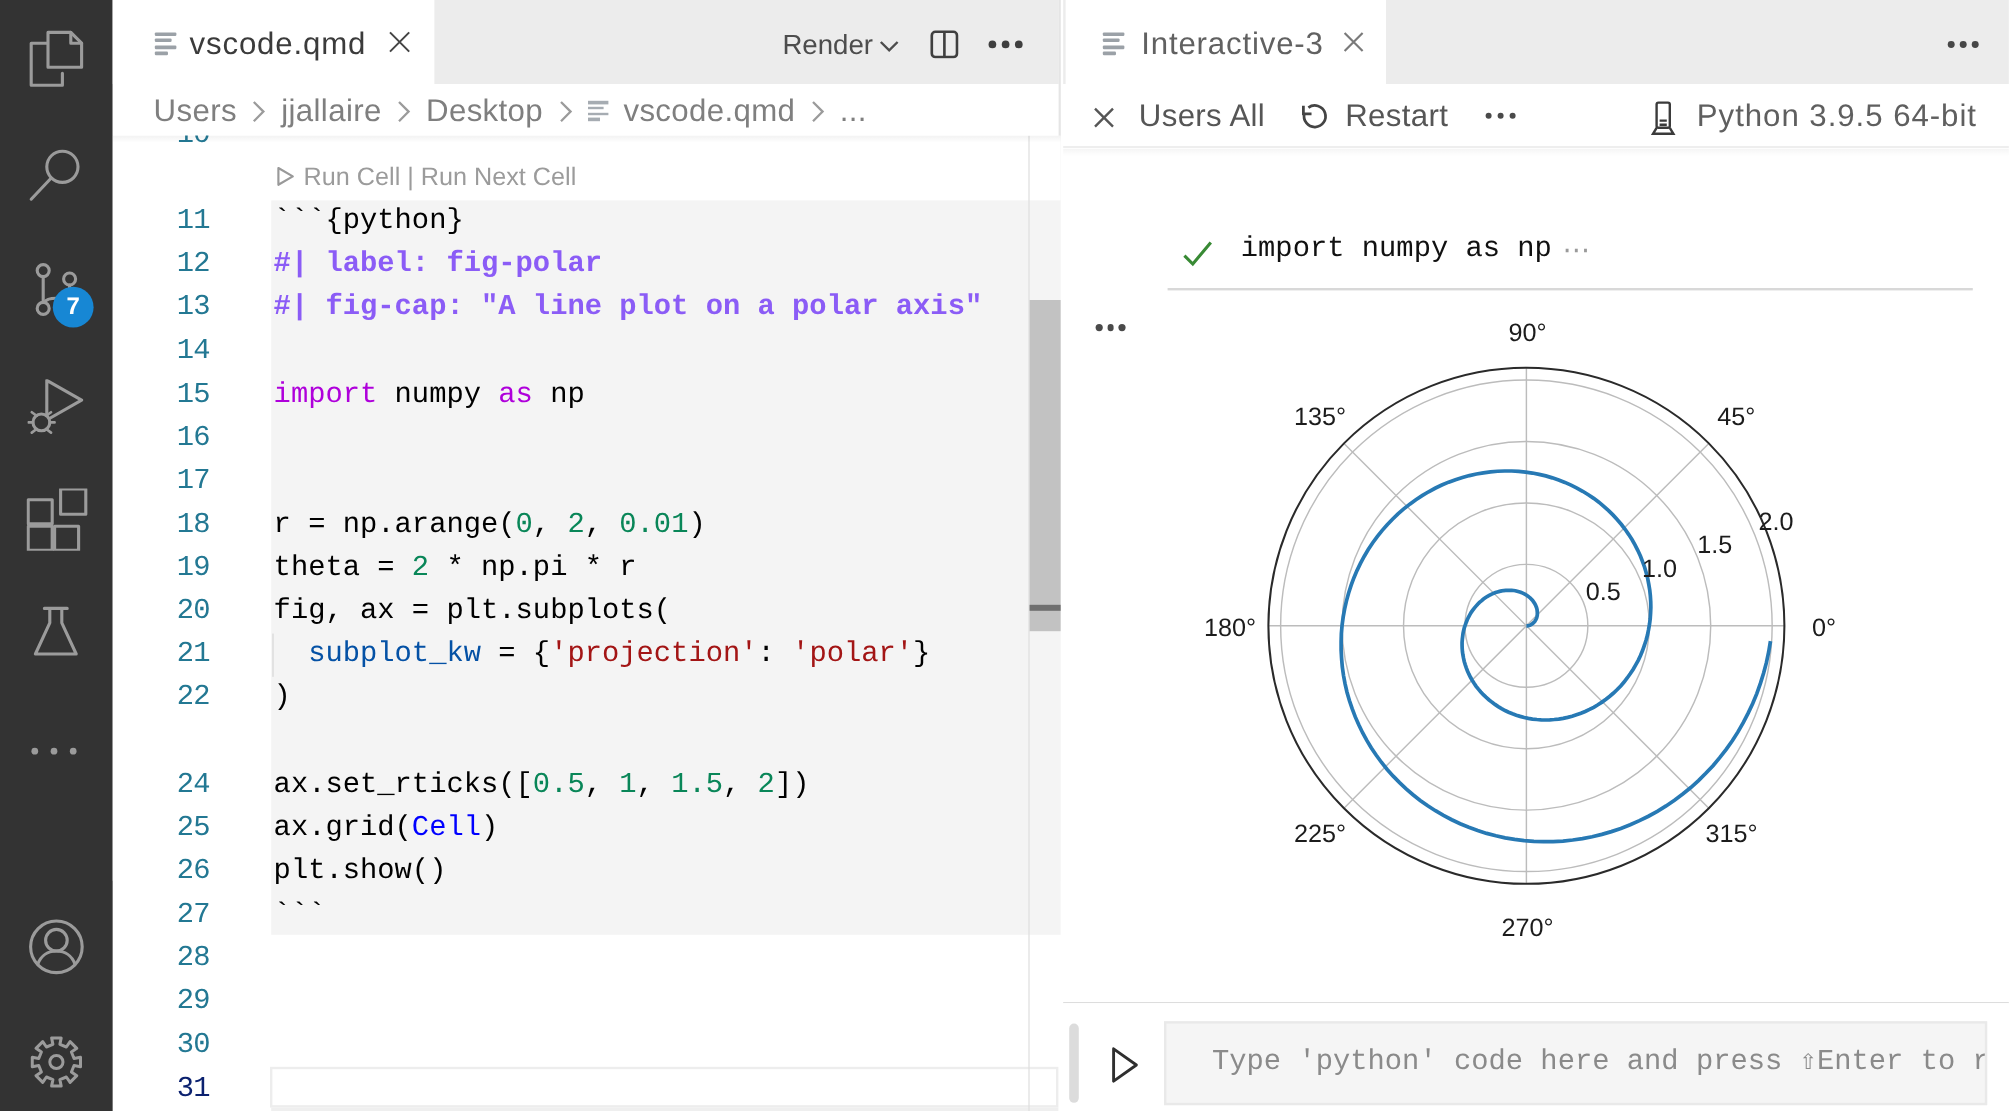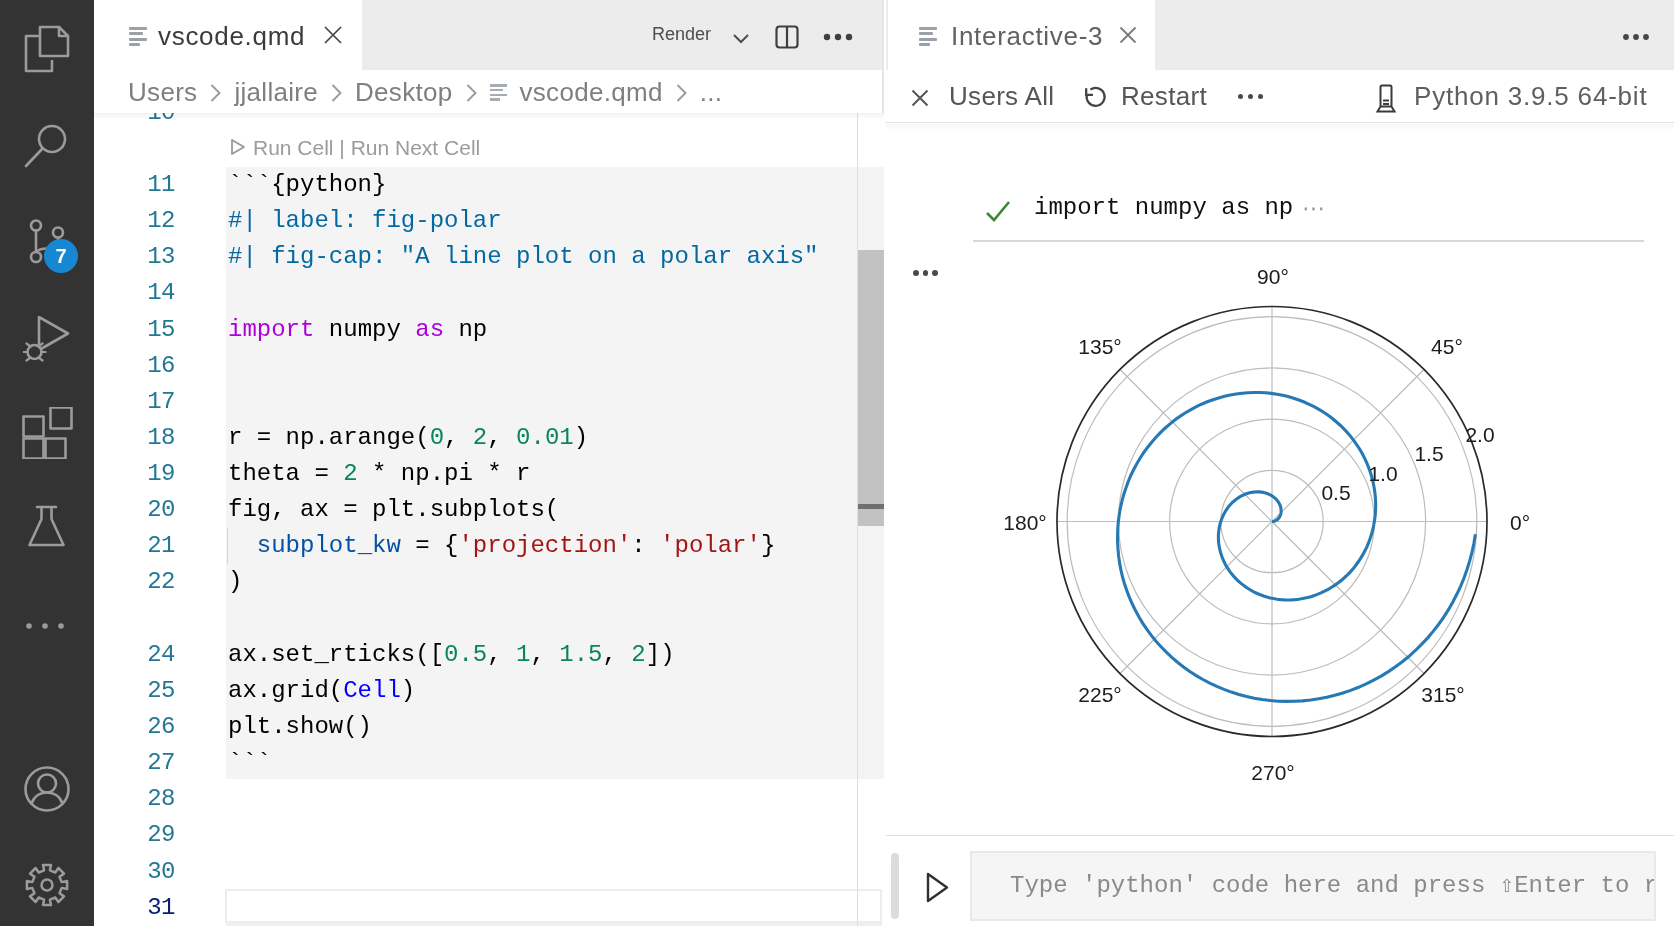--- a/index.html
+++ b/index.html
@@ -27,21 +27,21 @@
 #ovline {position:absolute;left:763px;top:0;width:1px;height:813px;background:#dedede;}
 #sthumb {position:absolute;left:764px;top:137px;width:26px;height:276px;background:#c2c2c2;}
 #smark {position:absolute;left:764px;top:391px;width:26px;height:5px;background:#6f6f6f;}
 #curline {position:absolute;left:131px;top:775.5px;width:657px;height:34px;border:2.5px solid #ededed;}
 #hstrip {position:absolute;left:132px;top:809.5px;width:656px;height:4px;background:#efefef;}
 #indent {position:absolute;left:133px;top:415px;width:1px;height:36px;background:#d6d6d6;}
 .row {position:absolute;left:0;height:36px;width:100%;font-family:"Liberation Mono",monospace;font-size:24px;line-height:36px;}
 .row .num {position:absolute;right:709px;color:#237893;letter-spacing:-0.5px;}
 .row.cur .num {color:#0b216f;}
 .row .code {position:absolute;left:134px;white-space:pre;color:#000;}
-c {color:#0369a1;} k {color:#af00db;} n {color:#098658;} sr {color:#a31515;}
+c {color:#8b5cf6;font-weight:bold;} k {color:#af00db;} n {color:#098658;} sr {color:#a31515;}
 v {color:#0451a5;} bl {color:#0000ff;}
 #lens {position:absolute;left:159px;top:23px;font-size:21px;color:#9b9b9b;}
 
 #toolbar {position:absolute;left:0;top:70px;width:100%;height:53px;background:#fff;border-bottom:1px solid #e3e3e3;}
 #toolbar .t {position:absolute;top:11px;font-size:26px;color:#565656;letter-spacing:0.3px;}
 #rcontent {position:absolute;left:0;top:124px;width:100%;height:711px;background:#fff;}
 .dots3 {line-height:0;}
 .dots3 span {display:inline-block;width:5px;height:5px;border-radius:3px;background:#4a4a4a;margin-right:5px;}
 #inputarea {position:absolute;left:0;top:836px;width:100%;height:90px;background:#fff;}
 #ibox {position:absolute;left:84px;top:15px;width:686px;height:70px;background:#f5f5f5;border:2px solid #e9e9e9;
@@ -115,21 +115,21 @@
         <div style="width:18px"></div>
           <div style="width:14px"></div>
           <div style="width:18px"></div>
           <div style="width:11px"></div>
       </div>
       <div class="tablabel" style="left:64px">vscode.qmd</div>
       <svg style="position:absolute;left:229px;top:25px" width="20" height="20" viewBox="0 0 20 20">
         <path d="M2 2 L18 18 M18 2 L2 18" stroke="#454545" stroke-width="1.7" fill="none"></path>
       </svg>
     </div>
-    <div class="t" style="position:absolute;left:558px;top:24px;font-size:18px;color:#4d4d4d">Render</div>
+    <div class="t" style="position:absolute;left:558px;top:24px;font-size:23px;color:#4d4d4d">Render</div>
     <svg style="position:absolute;left:637px;top:31px" width="20" height="16" viewBox="0 0 20 16">
       <path d="M3 4 L10 11 L17 4" stroke="#4d4d4d" stroke-width="2" fill="none"></path>
     </svg>
     <svg style="position:absolute;left:681px;top:25px" width="24" height="24" viewBox="0 0 24 24">
       <rect x="1.5" y="1.5" width="21" height="21" rx="3" stroke="#3f3f3f" stroke-width="2.2" fill="none"></rect>
       <path d="M12 1.5 V22.5" stroke="#3f3f3f" stroke-width="2.2"></path>
     </svg>
     <svg style="position:absolute;left:727px;top:30px" width="34" height="14" viewBox="0 0 34 14">
       <circle cx="6" cy="7" r="3.2" fill="#3f3f3f"></circle>
         <circle cx="17" cy="7" r="3.2" fill="#3f3f3f"></circle>

